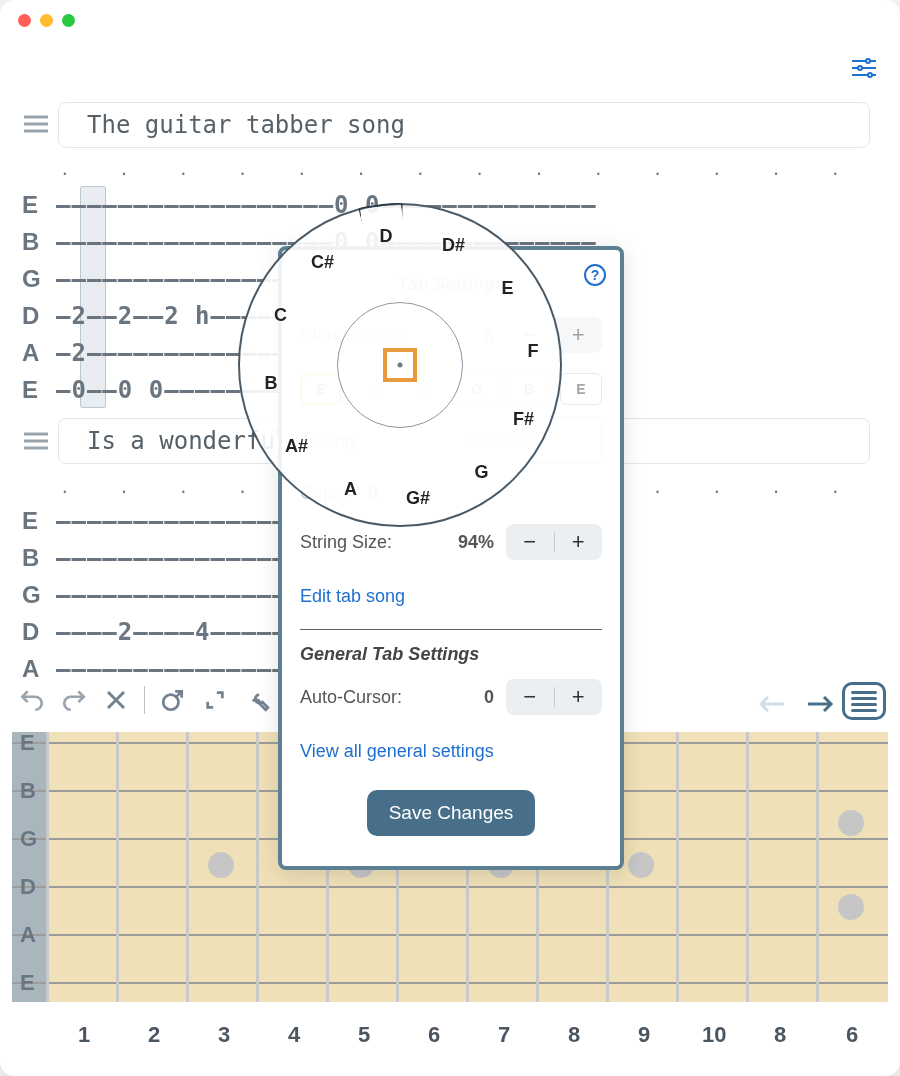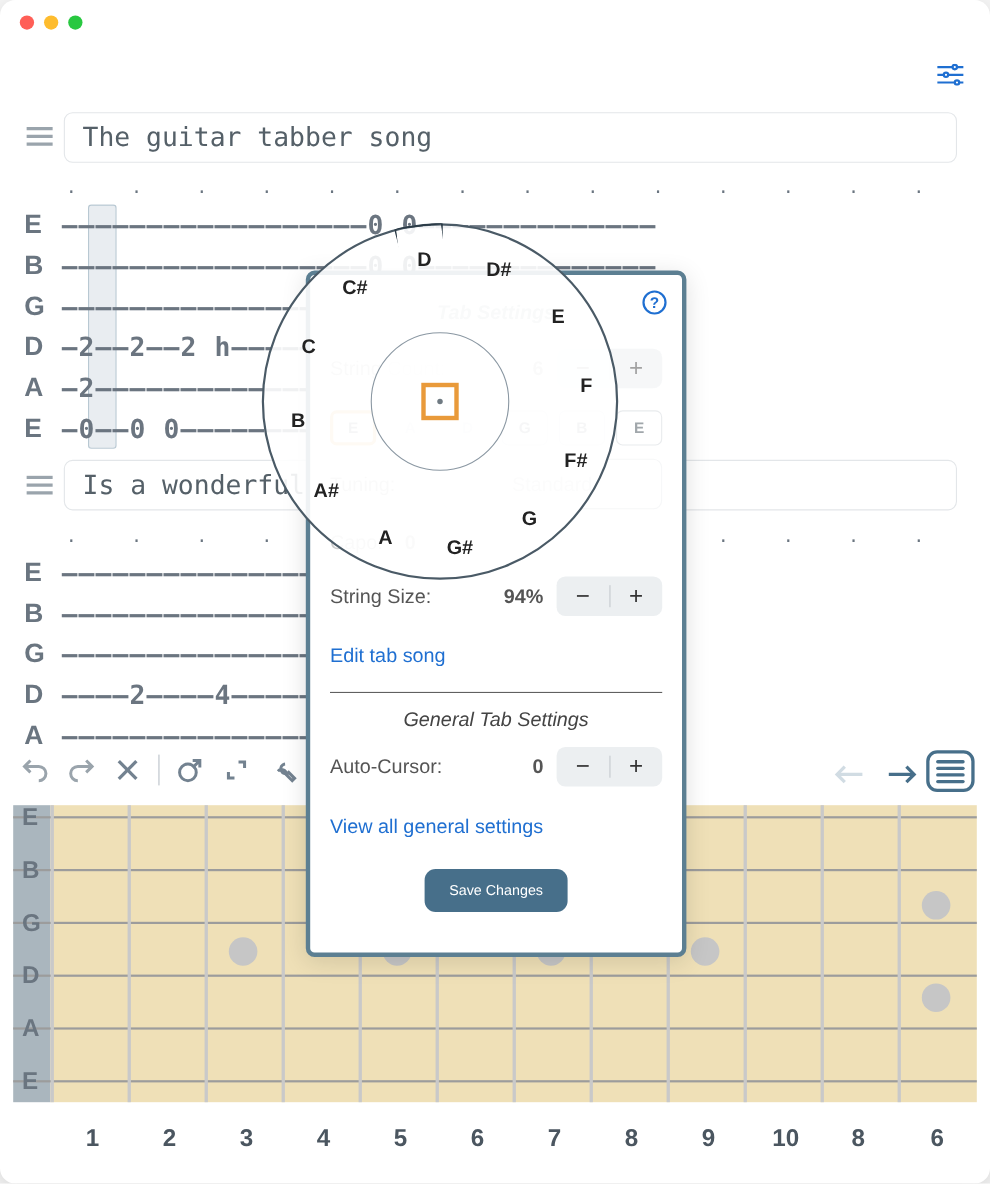--- a/index.html
+++ b/index.html
@@ -6,21 +6,21 @@
   html,body { width:900px; height:1076px; font-family: -apple-system, BlinkMacSystemFont, "Segoe UI", Helvetica, Arial, sans-serif; background:#f9f9f9; color:#333; overflow:hidden; }
   .window { width:900px; height:1076px; background:#fff; border-radius:14px; box-shadow: 0 6px 30px rgba(0,0,0,.18); position:relative; overflow:hidden;}
   .traffic { position:absolute; top:14px; left:18px; display:flex; gap:9px;}
   .tl { width:13px; height:13px; border-radius:50%;}
   .tl.red{background:#ff5f57;} .tl.yel{background:#febc2e;} .tl.grn{background:#28c840;}
   .header { text-align:center; padding-top:58px; font-size:21px; font-weight:600; color:#6a7580;}
   .settings-btn { position:absolute; right:24px; top:58px; width:24px; height:20px; }
   .hamb { position:absolute; left:24px; top:115px; }
   .hamb2 { position:absolute; left:24px; top:432px; }
   .hamb svg, .hamb2 svg { width:24px; height:18px;}
-  .title-input { position:absolute; left:58px; right:30px; top:102px; height:46px; border:1px solid #e3e6e9; border-radius:8px; padding:0 16px; font-size:24px; font-family: ui-monospace, "SF Mono", Menlo, monospace; color:#556068;}
+  .title-input { position:absolute; left:58px; right:30px; top:102px; height:46px; border:1px solid #e3e6e9; border-radius:8px; padding:0 28px; font-size:24px; font-family: ui-monospace, "SF Mono", Menlo, monospace; color:#556068;}
   .title-input2 { top:418px; }
 
   .dots-row { position:absolute; left:60px; right:30px; font-family: ui-monospace,monospace; font-size:16px; color:#6a7580; letter-spacing:20px; white-space:nowrap; overflow:hidden;}
   .dots1{ top:160px;} .dots2{ top:478px;}
 
   .tabblock { position:absolute; left:22px; right:30px; }
   .tb1 { top:186px; } .tb2 { top:502px; }
   .stringrow { height:37px; position:relative; display:flex; align-items:center;}
   .stringlabel { width:34px; font-size:24px; font-weight:700; color:#6a7580;}
   .dashes { flex:1; font-family: ui-monospace, "SF Mono", Menlo, monospace; font-size:24px; font-weight:600; color:#6b7580; letter-spacing:1px; white-space:nowrap; overflow:hidden;}
@@ -50,24 +50,24 @@
   .prow .lab{ flex:0 0 auto; opacity:.65;} .prow .val{ margin-left:auto; margin-right:12px; font-weight:600; opacity:.65;}
   .stepper { width:96px; height:36px; background:#eceff1; border-radius:8px; display:flex; align-items:center; justify-content:center; gap:0; position:relative;}
   .stepper .sbtn{ flex:1; text-align:center; font-size:22px; font-weight:400; color:#333;}
   .stepper .sdiv{ width:1px; height:20px; background:#c3c9ce;}
   .tuningrow .tuning-input{ margin-left:auto; width:200px; height:46px; border:1px solid #e3e6e9; border-radius:8px; text-align:center; font-size:18px; color:#8a939a; opacity:.7;}
   .tunbuttons { display:flex; gap:10px; margin:0 0 12px auto; justify-content:flex-end; opacity:.55;}
   .tunbtn{ width:42px; height:32px; border:1px solid #d7dbdf; border-radius:6px; text-align:center; line-height:30px; font-size:14px; font-weight:600; color:#556068; background:#fff;}
   .tunbtn.active{ border:3px solid #e99a3a; line-height:26px;}
   .link { color:#1f6fd1; font-size:18px; margin:6px 0 14px; display:inline-block;}
   .divider{height:1px;background:#444;opacity:.85;margin:8px 0 14px;}
-  .subhead{ text-align:center; font-style:italic; font-weight:400; font-size:18px; color:#444; margin-bottom:14px;}
+  .subhead{ text-align:left; font-style:italic; font-weight:700; font-size:18px; color:#444; margin-bottom:14px;}
   .toggle{ margin-left:auto; width:52px; height:30px; border-radius:16px; background:#e8ebed; position:relative;}
   .toggle::after{content:""; position:absolute; left:3px; top:3px; width:24px; height:24px; border-radius:50%; background:#fff; box-shadow:0 1px 3px rgba(0,0,0,.25);}
-  .savebtn{ display:block; margin:14px auto 0; background:#476f8a; color:#fff; border:none; border-radius:10px; padding:12px 22px; font-size:13px; font-weight:500;}
+  .savebtn{ display:block; margin:14px auto 0; background:#476f8a; color:#fff; border:none; border-radius:10px; padding:12px 22px; font-size:19px; font-weight:500;}
   .helpQ{ position:absolute; right:14px; top:14px; width:22px; height:22px; border:2px solid #1f6fd1; border-radius:50%; color:#1f6fd1; font-size:14px; font-weight:700; text-align:center; line-height:18px;}
 
   
   .wheel { position:absolute; left:238px; top:203px; width:324px; height:324px; border-radius:50%; background:rgba(255,255,255,.90); border:2px solid #4a5a66;}
   .wheel-inner{ position:absolute; left:50%; top:50%; width:126px; height:126px; margin-left:-63px; margin-top:-63px; border:1px solid #8a97a2; border-radius:50%; background:rgba(255,255,255,.8);}
   .wheel-center{ position:absolute; left:50%; top:50%; width:34px; height:34px; margin-left:-17px; margin-top:-17px; border:4px solid #e99a3a; background:#fff;}
   .wheel-center::after{content:""; position:absolute; left:50%; top:50%; width:5px; height:5px; background:#6f7a82; border-radius:50%; transform:translate(-50%,-50%);}
   .wnote{ position:absolute; font-size:18px; font-weight:700; color:#222; transform:translate(-50%,-50%);}
   .wheel .sel{
     position:absolute;

